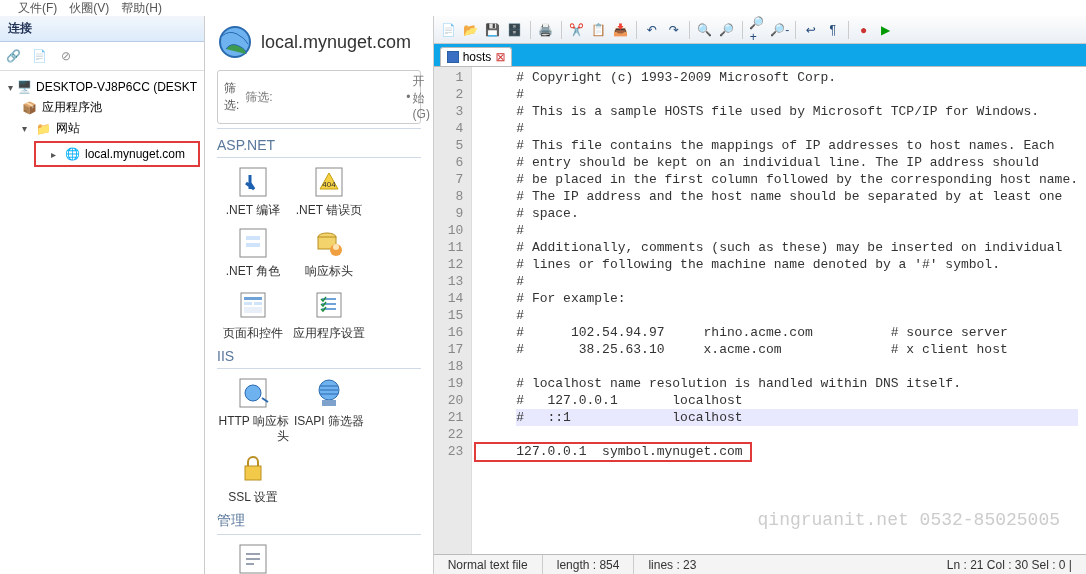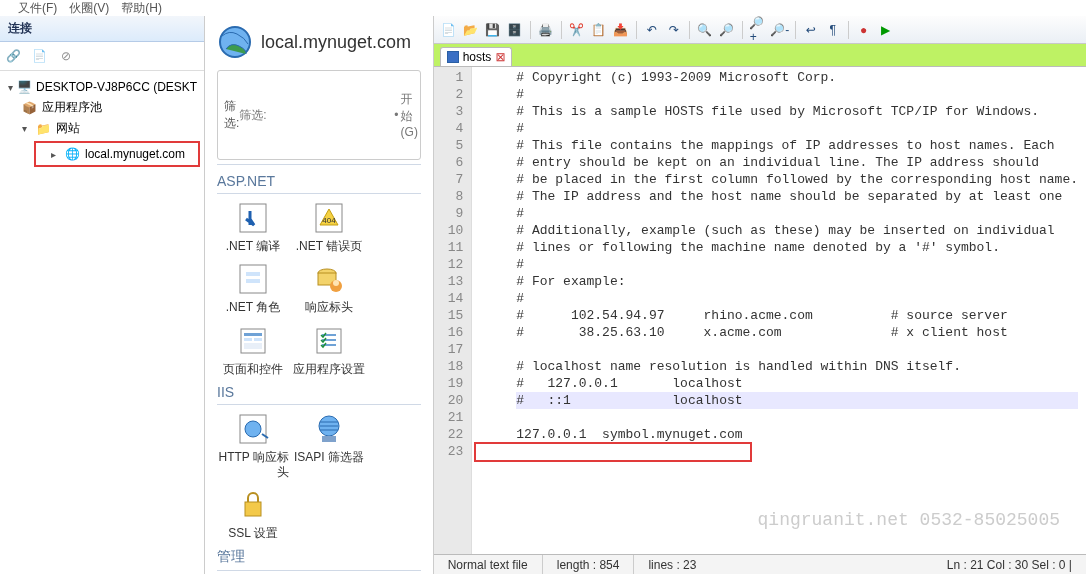--- a/index.html
+++ b/index.html
@@ -17,35 +17,35 @@
 .tree-row.indent-1 { padding-left: 18px; }
 .chev { display: inline-block; width: 10px; color: #555; font-size: 10px; }
 .tree-icon { width: 16px; height: 16px; display: inline-flex; align-items: center; justify-content: center; font-size: 12px; }
 .red-box { border: 2px solid #e13a3a; padding: 1px 3px; margin-left: -3px; }
 
 
 .iis-content { width: 240px; background: #fff; padding: 8px 12px 0 12px; overflow: hidden; }
 .iis-title-row { display: flex; align-items: center; gap: 8px; margin-bottom: 10px; }
 .globe { width: 36px; height: 36px; }
 .iis-title { font-size: 18px; color: #333; }
-.filter-row { display: flex; align-items: center; gap: 0; color: #555; border: 1px solid #ccc; border-radius: 3px; padding: 20px 6px; margin-bottom: 4px; }
+.filter-row { display: flex; align-items: center; gap: 6px; color: #555; border: 1px solid #ccc; border-radius: 3px; padding: 2px 6px; margin-bottom: 4px; }
 .filter-input { border: none; outline: none; flex: 1; font-size: 12px; }
 .filter-start { color: #777; display: flex; align-items: center; gap: 2px; }
 .divider { height: 1px; background: #d0d9e6; margin: 4px 0 6px 0; }
 .section-label { color: #5a789c; font-size: 14px; margin: 8px 0 4px 0; }
 .icon-grid { display: flex; flex-wrap: wrap; gap: 8px 4px; }
 .icon-item { width: 72px; display: flex; flex-direction: column; align-items: center; text-align: right; font-size: 12px; color: #333; line-height: 1.2; }
 .icon-box { width: 36px; height: 36px; display: flex; align-items: center; justify-content: center; margin-bottom: 3px; }
 
 
 .editor-panel { flex: 1; display: flex; flex-direction: column; border-left: 1px solid #ccc; }
 .editor-toolbar { height: 28px; background: linear-gradient(#fdfdfd,#eaeff5); border-bottom: 1px solid #c8c8c8; display: flex; align-items: center; gap: 4px; padding: 0 6px; overflow: hidden; }
 .ed-btn { width: 18px; height: 18px; display: flex; align-items: center; justify-content: center; font-size: 12px; color: #224a7a; border: 1px solid transparent; border-radius: 2px; }
 .ed-sep { width: 1px; height: 18px; background: #ccc; margin: 0 2px; }
-.tab-bar { background: #bef264; padding: 3px 6px 0 6px; display: flex; gap: 4px; border-bottom: 1px solid #bbb; align-items: flex-end; }
+.tab-bar { background: #0ea5e9; padding: 3px 6px 0 6px; display: flex; gap: 4px; border-bottom: 1px solid #bbb; align-items: flex-end; }
 .file-tab { background: #fff; border: 1px solid #bbb; border-bottom: none; padding: 2px 6px; display: flex; align-items: center; gap: 4px; font-size: 12px; border-radius: 3px 3px 0 0; }
 .tab-save-icon { width: 12px; height: 12px; background: #3a6fc4; display: inline-block; border: 1px solid #2a5fa4; }
 .tab-close { color: #c33; font-size: 12px; }
 .code-area { flex: 1; display: flex; font-family: Consolas, "Courier New", monospace; font-size: 13px; color: #333; overflow: auto; position: relative; }
 .gutter { background: #e9e9e9; color: #888; text-align: right; padding: 2px 8px 2px 14px; border-right: 1px solid #ddd; user-select: none; }
 .gutter div { height: 17px; line-height: 17px; }
 .code-lines { padding: 2px 8px; position: relative; flex: 1; }
 .code-lines .line { height: 17px; line-height: 17px; white-space: pre; margin-left: 36px; }
 .hl-line { background: #e8e8ff; }
 .code-redbox { position: absolute; border: 2px solid #e13a3a; pointer-events: none; }
@@ -295,22 +295,23 @@
       <div class="code-lines" id="codelines">
         <div class="code-redbox" style="left:2px; top:375px; width:278px; height:20px;"></div>
       <div class="line"># Copyright (c) 1993-2009 Microsoft Corp.</div>
           <div class="line">#</div>
           <div class="line"># This is a sample HOSTS file used by Microsoft TCP/IP for Windows.</div>
           <div class="line">#</div>
           <div class="line"># This file contains the mappings of IP addresses to host names. Each</div>
           <div class="line"># entry should be kept on an individual line. The IP address should</div>
           <div class="line"># be placed in the first column followed by the corresponding host name.</div>
           <div class="line"># The IP address and the host name should be separated by at least one</div>
-          <div class="line">#</div>
-          <div class="line"># Additionally, example (such as these) may be inserted on individual</div>
+          <div class="line"># space.</div>
+          <div class="line">#</div>
+          <div class="line"># Additionally, comments (such as these) may be inserted on individual</div>
           <div class="line"># lines or following the machine name denoted by a '#' symbol.</div>
           <div class="line">#</div>
           <div class="line"># For example:</div>
           <div class="line">#</div>
           <div class="line">#      102.54.94.97     rhino.acme.com          # source server</div>
           <div class="line">#       38.25.63.10     x.acme.com              # x client host</div>
           <div class="line"></div>
           <div class="line"># localhost name resolution is handled within DNS itself.</div>
           <div class="line">#   127.0.0.1       localhost</div>
           <div class="line hl-line">#   ::1             localhost</div>

